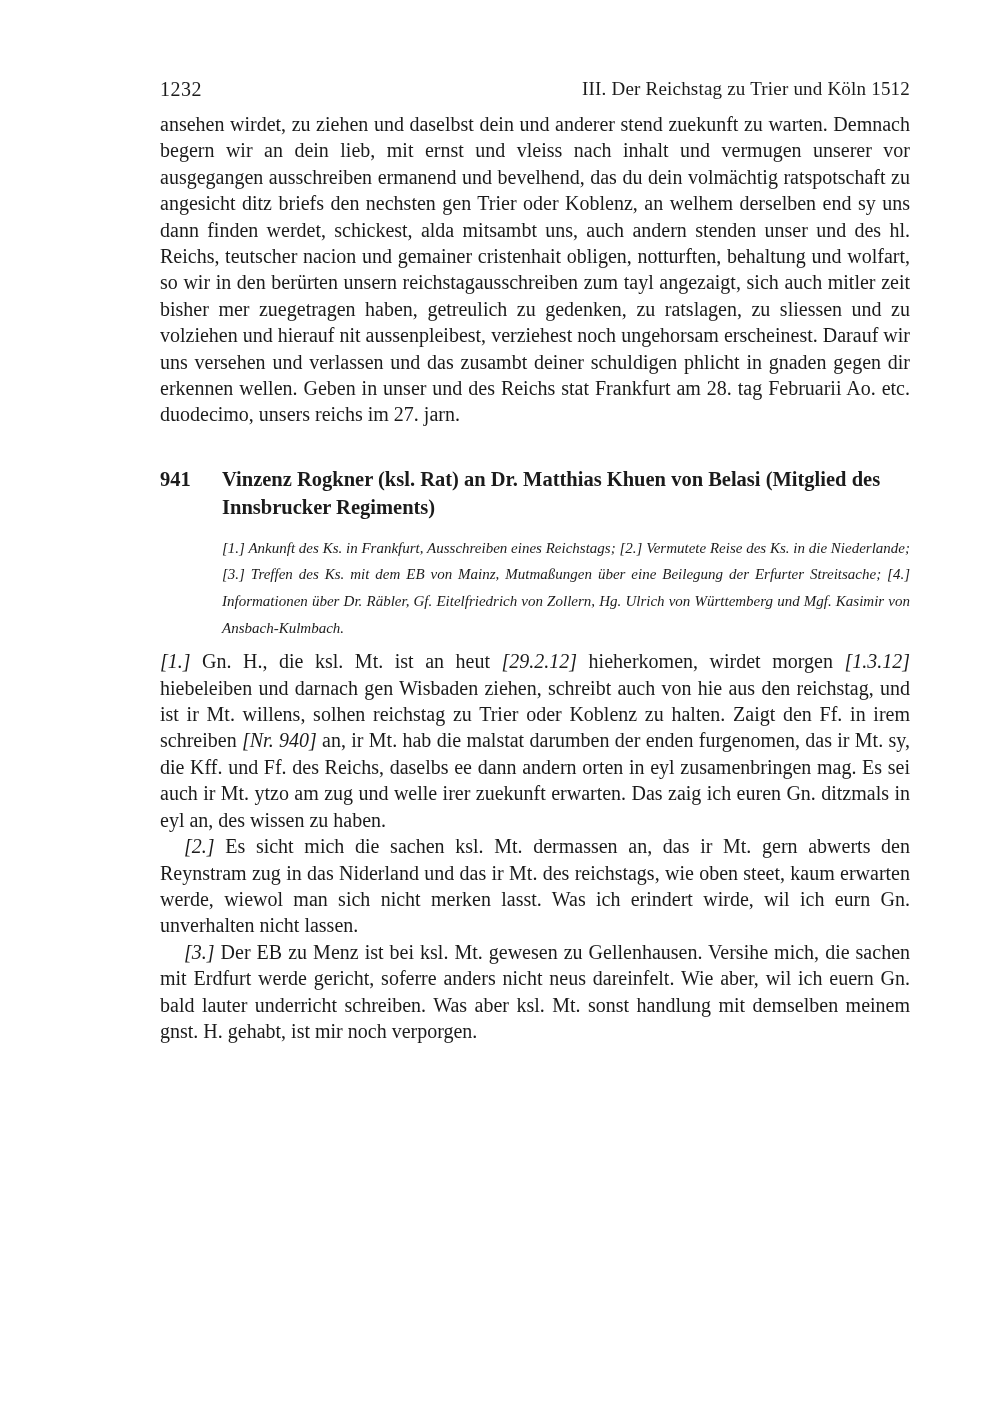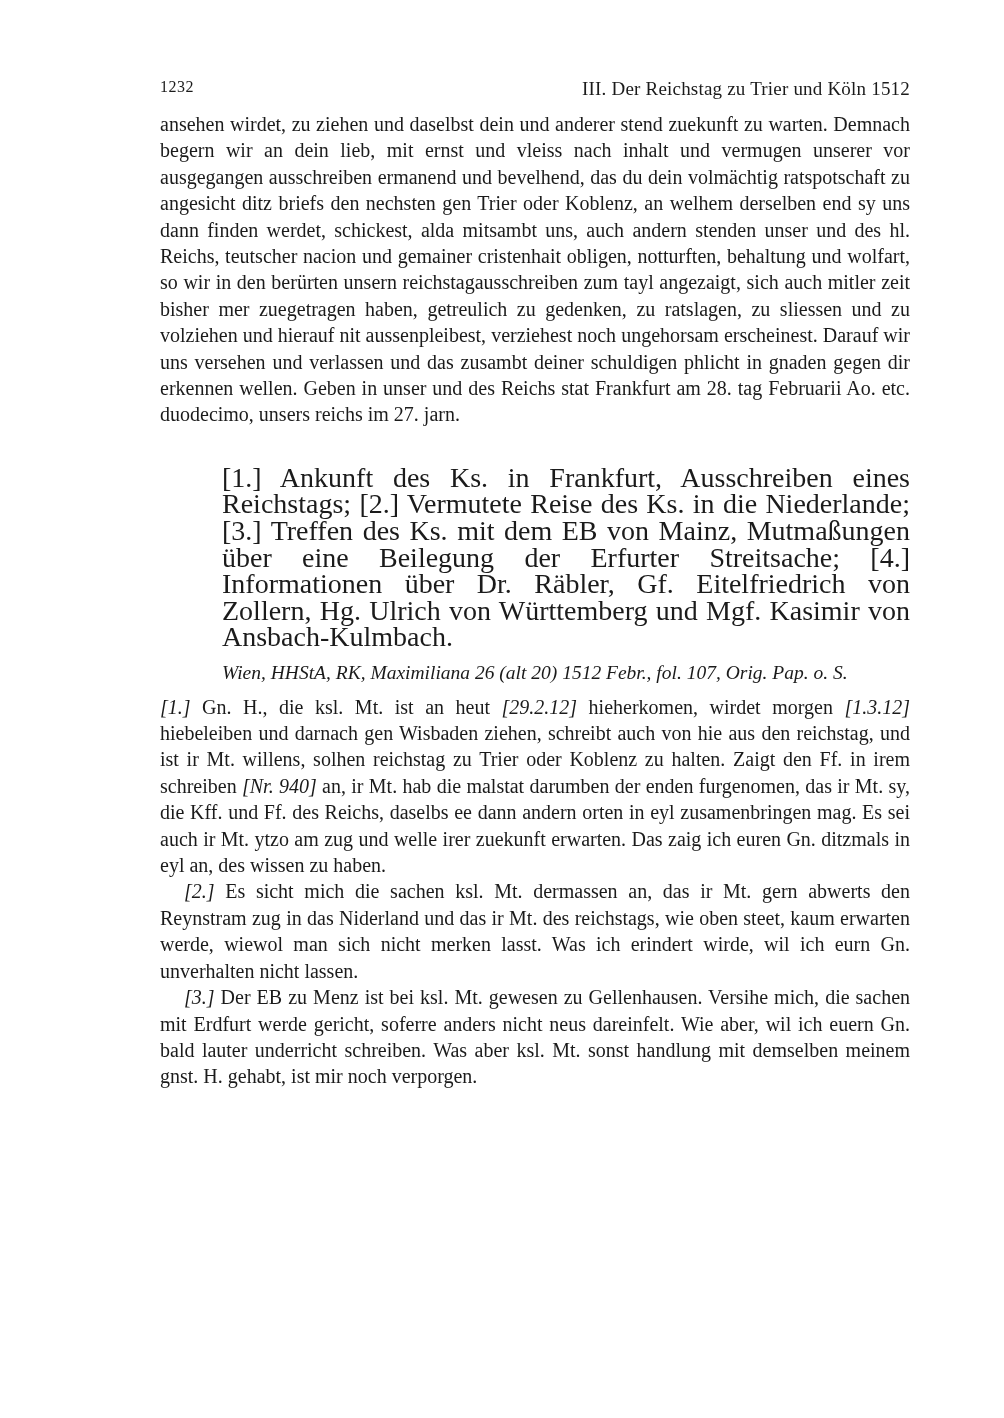--- a/index.html
+++ b/index.html
@@ -16,21 +16,21 @@
     overflow: hidden;
   }
   .pagehead {
     position: relative;
     height: 28px;
     font-size: 19.5px;
   }
   .pageno {
     position: absolute;
     left: 0; top: 0;
-    font-size: 16px;
+    font-size: 20px;
     letter-spacing: 0.5px;
   }
   .runhead {
     text-align: right;
     font-size: 19px;
     letter-spacing: 0.2px;
   }
   .bodytext {
     font-size: 20px;
     line-height: 26.4px;
@@ -41,22 +41,23 @@
   .entry-head {
     display: flex;
     font-weight: bold;
     font-size: 20.5px;
     line-height: 28.5px;
   }
   .entry-no { width: 62px; flex-shrink: 0; }
   .entry-title { flex: 1; text-align: left; }
   .indent-block { margin-left: 62px; }
   .summary {
-    margin-top: 1px;
-    font-size: 28px;
+    margin-top: 13px;
+    font-style: italic;
+    font-size: 15px;
     line-height: 26.6px;
     text-align: justify;
   }
   .dateline {
     margin-top: 9px;
     font-style: italic;
     font-size: 20px;
     line-height: 26.6px;
   }
   .source {
@@ -77,25 +78,28 @@
 
   <div class="pagehead">
     <span class="pageno">1232</span>
     <div class="runhead">III. Der Reichstag zu Trier und Köln 1512</div>
   </div>
 
   <div class="bodytext cont para">ansehen wirdet, zu ziehen und daselbst dein und anderer stend zuekunft zu warten. Demnach begern wir an dein lieb, mit ernst und vleiss nach inhalt und vermugen unserer vor ausgegangen ausschreiben ermanend und bevelhend, das du dein volmächtig ratspotschaft zu angesicht ditz briefs den nechsten gen Trier oder Koblenz, an welhem derselben end sy uns dann finden werdet, schickest, alda mitsambt uns, auch andern stenden unser und des hl. Reichs, teutscher nacion und gemainer cristenhait obligen, notturften, behaltung und wolfart, so wir in den berürten unsern reichstagausschreiben zum tayl angezaigt, sich auch mitler zeit bisher mer zuegetragen haben, getreulich zu gedenken, zu ratslagen, zu sliessen und zu volziehen und hierauf nit aussenpleibest, verziehest noch ungehorsam erscheinest. Darauf wir uns versehen und verlassen und das zusambt deiner schuldigen phlicht in gnaden gegen dir erkennen wellen. Geben in unser und des Reichs stat Frankfurt am 28. tag Februarii Ao. etc. duodecimo, unsers reichs im 27. jarn.</div>
 
   <div class="entry">
 
+    <div class="entry-head">
+      <span class="entry-no">941</span>
+      <span class="entry-title">Vinzenz Rogkner (ksl. Rat) an Dr. Matthias Khuen von Belasi (Mitglied des Innsbrucker Regiments)</span>
+    </div>
 
     <div class="summary indent-block">[1.] Ankunft des Ks. in Frankfurt, Ausschreiben eines Reichstags; [2.] Vermutete Reise des Ks. in die Niederlande; [3.] Treffen des Ks. mit dem EB von Mainz, Mutmaßungen über eine Beilegung der Erfurter Streitsache; [4.] Informationen über Dr. Räbler, Gf. Eitelfriedrich von Zollern, Hg. Ulrich von Württemberg und Mgf. Kasimir von Ansbach-Kulmbach.</div>
 
 
-    <div class="source indent-block">Wien, HHStA, RK, Maximiliana 26 (alt 20) 1512 Febr., fol. 107, Orig. Pap. o. S.</div>
 
     <div class="bodytext paras">
       <div class="para"><span class="it">[1.] </span><span>Gn. H., die ksl. Mt. ist an heut </span><span class="it">[29.2.12]</span><span> hieherkomen, wirdet morgen </span><span class="it">[1.3.12]</span><span> hiebeleiben und darnach gen Wisbaden ziehen, schreibt auch von hie aus den reichstag, und ist ir Mt. willens, solhen reichstag zu Trier oder Koblenz zu halten. Zaigt den Ff. in irem schreiben </span><span class="it">[Nr. 940]</span><span> an, ir Mt. hab die malstat darumben der enden furgenomen, das ir Mt. sy, die Kff. und Ff. des Reichs, daselbs ee dann andern orten in eyl zusamenbringen mag. Es sei auch ir Mt. ytzo am zug und welle irer zuekunft erwarten. Das zaig ich euren Gn. ditzmals in eyl an, des wissen zu haben.</span></div>
       <div class="para"><span class="it">[2.] </span><span>Es sicht mich die sachen ksl. Mt. dermassen an, das ir Mt. gern abwerts den Reynstram zug in das Niderland und das ir Mt. des reichstags, wie oben steet, kaum erwarten werde, wiewol man sich nicht merken lasst. Was ich erindert wirde, wil ich eurn Gn. unverhalten nicht lassen.</span></div>
       <div class="para"><span class="it">[3.] </span><span>Der EB zu Menz ist bei ksl. Mt. gewesen zu Gellenhausen. Versihe mich, die sachen mit Erdfurt werde gericht, soferre anders nicht neus dareinfelt. Wie aber, wil ich euern Gn. bald lauter underricht schreiben. Was aber ksl. Mt. sonst handlung mit demselben meinem gnst. H. gehabt, ist mir noch verporgen.</span></div>
     </div>
 
   </div>
 
 </div>

